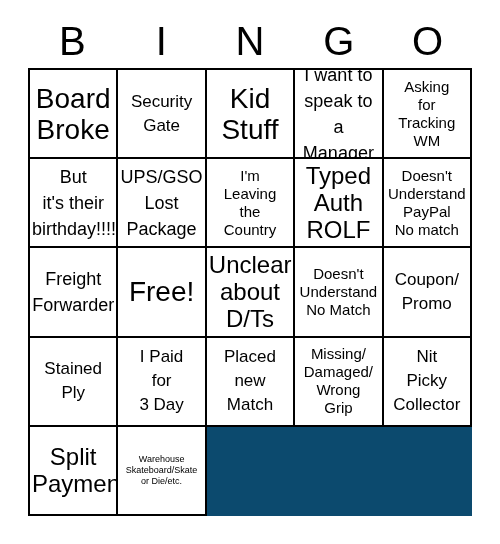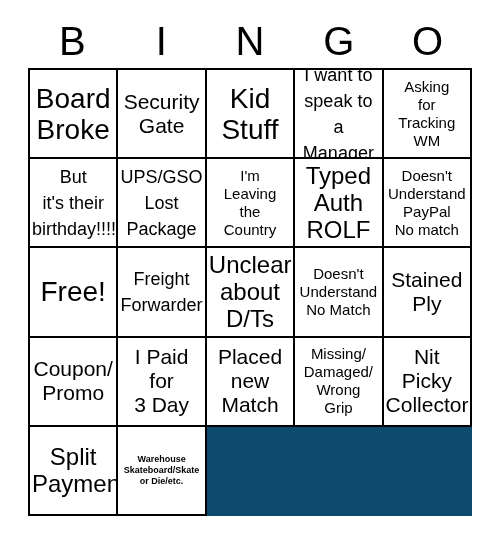--- a/index.html
+++ b/index.html
@@ -68,24 +68,24 @@
   .cell-text {
     display: block;
     width: 100%;
     white-space: pre-line;
     color: #000000;
   }
 
   
   .sz-xxl .cell-text { font-size: 28px; line-height: 31px; }
   .sz-xl  .cell-text { font-size: 24px; line-height: 27px; }
-  .sz-l   .cell-text { font-size: 21px; line-height: 24px; }
+  .sz-l   .cell-text { font-size: 17px; line-height: 24px; }
   .sz-m   .cell-text { font-size: 18px; line-height: 26px; }
   .sz-s   .cell-text { font-size: 15px; line-height: 18px; }
-  .sz-xxs .cell-text { font-size: 9px;  line-height: 11px; font-weight: bold; }
+  .sz-xxs .cell-text { font-size: 9px;  line-height: 11px; }
 </style>
 </head>
 <body>
 
 <div class="card">
 
   <div class="header-row">
     <div class="header-cell">B</div>
     <div class="header-cell">I</div>
     <div class="header-cell">N</div>
@@ -137,44 +137,44 @@
         <span class="cell-text">Typed
 Auth
 ROLF</span>
       </div>
       <div class="cell sz-s">
         <span class="cell-text">Doesn't
 Understand
 PayPal
 No match</span>
       </div>
+      <div class="cell sz-m">
+        <span class="cell-text">Freight
+Forwarder</span>
+      </div>
       <div class="cell sz-xxl">
         <span class="cell-text">Free!</span>
-      </div>
-      <div class="cell sz-m">
-        <span class="cell-text">Freight
-Forwarder</span>
       </div>
       <div class="cell sz-xl">
         <span class="cell-text">Unclear
 about
 D/Ts</span>
       </div>
       <div class="cell sz-s">
         <span class="cell-text">Doesn't
 Understand
 No Match</span>
       </div>
       <div class="cell sz-l">
+        <span class="cell-text">Coupon/
+Promo</span>
+      </div>
+      <div class="cell sz-l">
         <span class="cell-text">Stained
 Ply</span>
-      </div>
-      <div class="cell sz-l">
-        <span class="cell-text">Coupon/
-Promo</span>
       </div>
       <div class="cell sz-l">
         <span class="cell-text">I Paid
 for
 3 Day</span>
       </div>
       <div class="cell sz-l">
         <span class="cell-text">Placed
 new
 Match</span>

